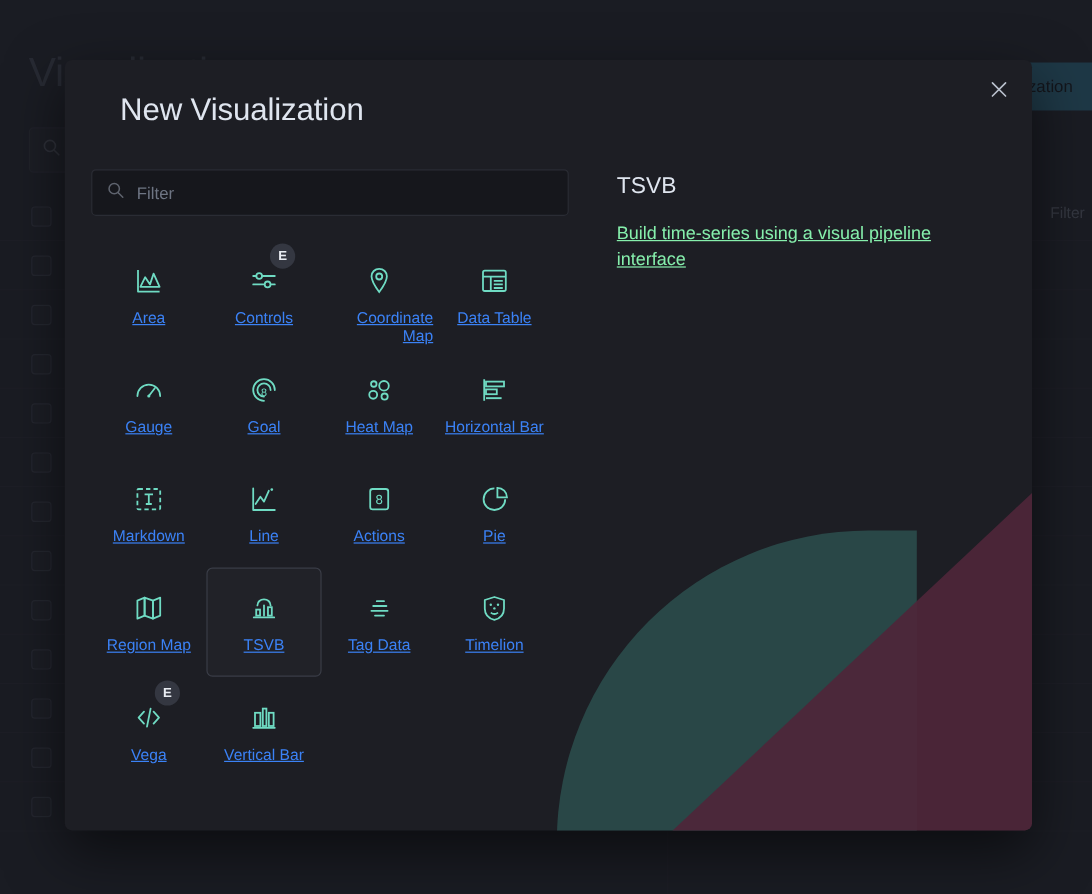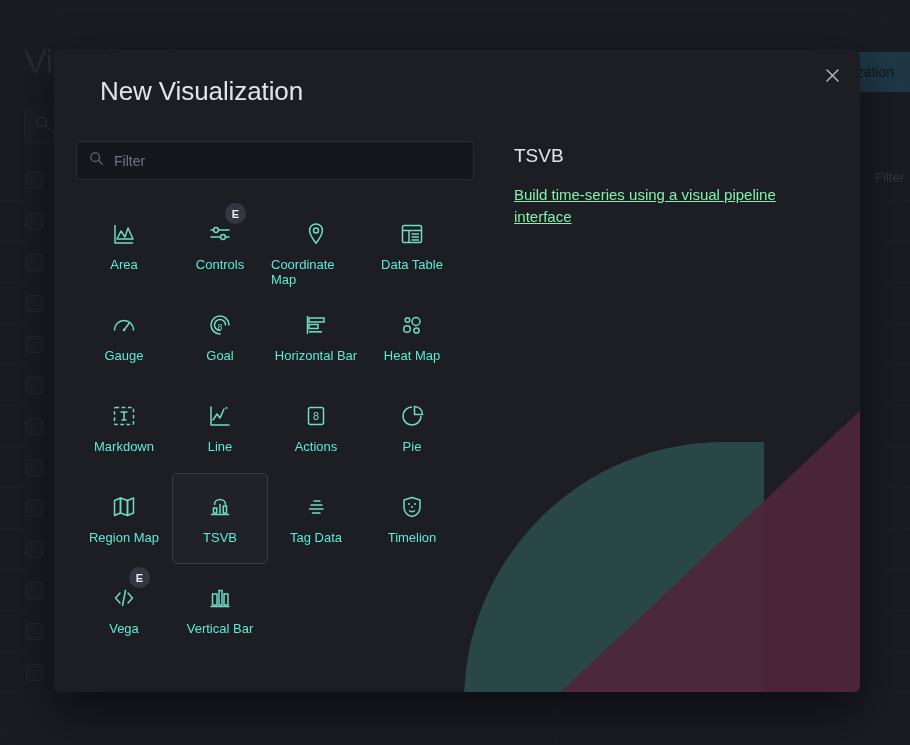--- a/index.html
+++ b/index.html
@@ -272,24 +272,25 @@
     height: 26px;
     display: flex;
     align-items: center;
     justify-content: center;
     color: #6fdbc3;
     margin-bottom: 10px;
   }
   .viz-icon svg { display: block; }
   .viz-label {
     font-size: 13px;
-    color: #5eead4;
-    text-align: left;
+    color: #3b82f6;
+    text-align: right;
     line-height: 15px;
     max-width: 90px;
+    text-decoration: underline;
   }
   .exp-badge {
     position: absolute;
     top: 2px;
     left: 52px;
     width: 21px;
     height: 21px;
     border-radius: 50%;
     background: #343741;
     color: #e9edf3;
@@ -484,38 +485,38 @@
        <path d="M22 13A9 9 0 1 0 13 22"></path>
        <path d="M18.5 13A5.5 5.5 0 1 0 13 18.5"></path>
        <text x="13" y="18" font-size="9" fill="#6fdbc3" stroke="none" font-family="Liberation Sans, sans-serif" text-anchor="middle">8</text>
      </svg>
             </div>
             <div class="viz-label">Goal</div>
           </div>
           <div class="viz-card">
             <div class="viz-icon">
               <svg width="26" height="26" viewBox="0 0 26 26" fill="none" stroke="#6fdbc3" stroke-width="1.5">
+       <circle cx="8.5" cy="8" r="2.3"></circle>
+                <circle cx="17" cy="9.5" r="4"></circle>
+       <circle cx="8" cy="17" r="3.3"></circle>
+                <circle cx="17.5" cy="18.5" r="2.6"></circle>
+     </svg>
+            </div>
+            <div class="viz-label">Heat Map</div>
+          </div>
+          <div class="viz-card">
+            <div class="viz-icon">
+              <svg width="26" height="26" viewBox="0 0 26 26" fill="none" stroke="#6fdbc3" stroke-width="1.5">
        <line x1="4.5" y1="4" x2="4.5" y2="22"></line>
        <rect x="6" y="6" width="15" height="4"></rect>
        <rect x="6" y="12.5" width="9" height="4"></rect>
        <rect x="6" y="19" width="13" height="1.6" stroke="none" fill="#6fdbc3"></rect>
      </svg>
             </div>
             <div class="viz-label">Horizontal Bar</div>
-          </div>
-          <div class="viz-card">
-            <div class="viz-icon">
-              <svg width="26" height="26" viewBox="0 0 26 26" fill="none" stroke="#6fdbc3" stroke-width="1.5">
-       <circle cx="8.5" cy="8" r="2.3"></circle>
-                <circle cx="17" cy="9.5" r="4"></circle>
-       <circle cx="8" cy="17" r="3.3"></circle>
-                <circle cx="17.5" cy="18.5" r="2.6"></circle>
-     </svg>
-            </div>
-            <div class="viz-label">Heat Map</div>
           </div>
           <div class="viz-card">
             <div class="viz-icon">
               <svg width="26" height="26" viewBox="0 0 26 26" fill="none" stroke="#6fdbc3" stroke-width="1.5">
        <rect x="3.5" y="4.5" width="19" height="17" rx="1" stroke-dasharray="3.6 2.6"></rect>
        <line x1="9.5" y1="9" x2="16.5" y2="9"></line>
                 <line x1="13" y1="9" x2="13" y2="17"></line>
        <line x1="10.5" y1="17" x2="15.5" y2="17"></line>
      </svg>
             </div>

